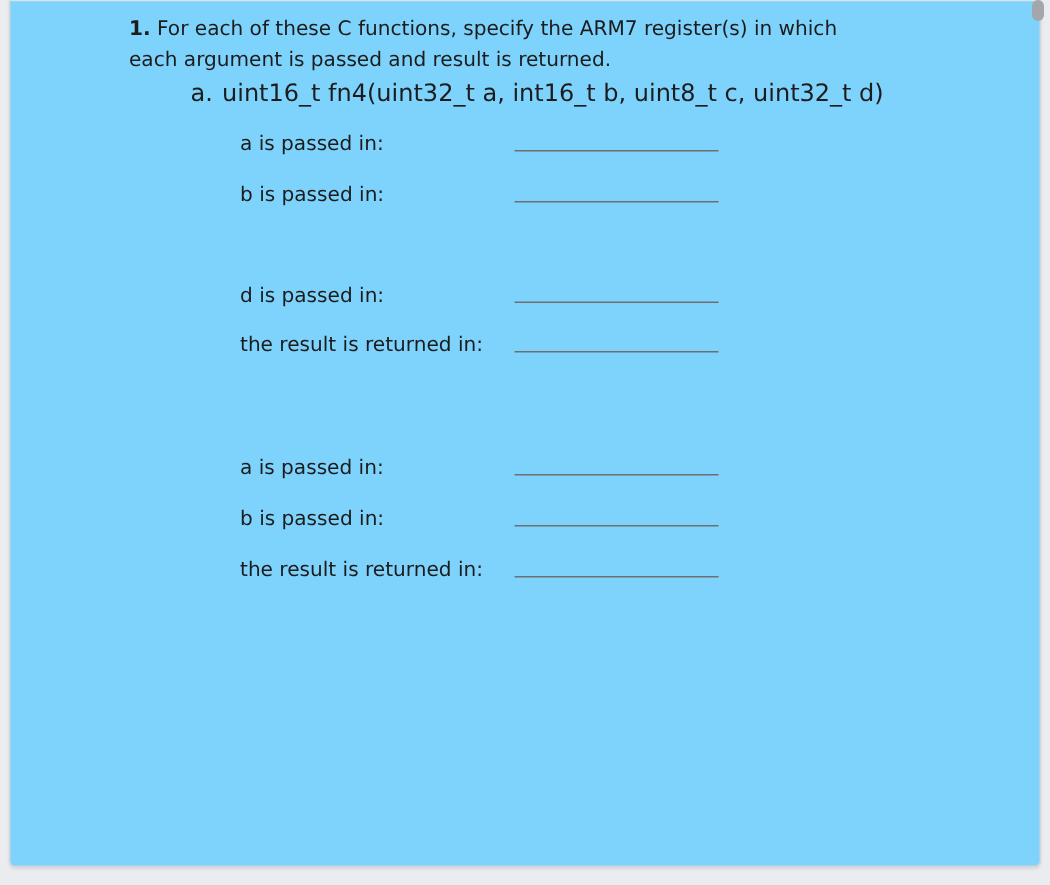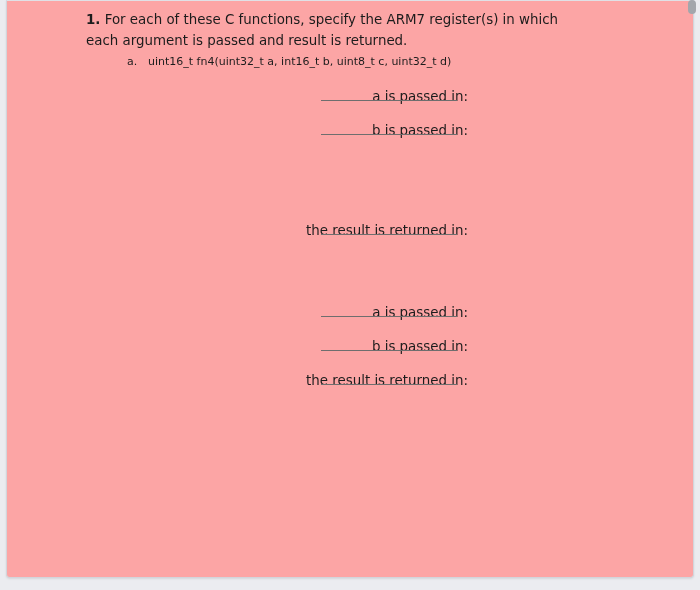--- a/index.html
+++ b/index.html
@@ -15,21 +15,21 @@
     font-family: "DejaVu Sans", "Liberation Sans", sans-serif;
     color: #1c1c1c;
   }
   .page {
     position: absolute;
     left: 6px;
     top: 0;
     width: 688px;
     height: 578px;
     box-sizing: border-box;
-    background: #fca5a5;
+    background: #7dd3fc;
     border: 1px solid #d3d5db;
     border-top-color: #e0e1e6;
     border-radius: 0 0 4px 4px;
     box-shadow: 0 1px 2px rgba(60,64,67,0.12);
   }
   .question {
     position: absolute;
     left: 79px;
     top: 8px;
     width: 500px;
@@ -37,36 +37,35 @@
     line-height: 21px;
   }
   .q-number {
     font-weight: bold;
   }
   .part-header {
     position: absolute;
     left: 120px;
     height: 17px;
     line-height: 17px;
-    font-size: 11px;
+    font-size: 16px;
     white-space: nowrap;
   }
   .part-header .part-label {
     display: inline-block;
     width: 21px;
   }
   .row {
     position: absolute;
-    left: 131px;
+    left: 153px;
     width: 330px;
     height: 16px;
     line-height: 16px;
     font-size: 13.4px;
     white-space: nowrap;
-    text-align: right;
   }
   .blank {
     position: absolute;
     left: 183px;
     top: 11px;
     width: 136px;
     height: 0;
     border-bottom: 1.4px solid #6e6e6e;
   }
   .scrollbar-thumb {
@@ -94,20 +93,24 @@
   </div>
 
   <div class="row" style="top:88px">
     <span>a is passed in:</span>
     <span class="blank"></span>
   </div>
   <div class="row" style="top:122px">
     <span>b is passed in:</span>
     <span class="blank"></span>
   </div>
+  <div class="row" style="top:189px">
+    <span>d is passed in:</span>
+    <span class="blank"></span>
+  </div>
   <div class="row" style="top:222px">
     <span>the result is returned in:</span>
     <span class="blank"></span>
   </div>
 
 
   <div class="row" style="top:304px">
     <span>a is passed in:</span>
     <span class="blank"></span>
   </div>

